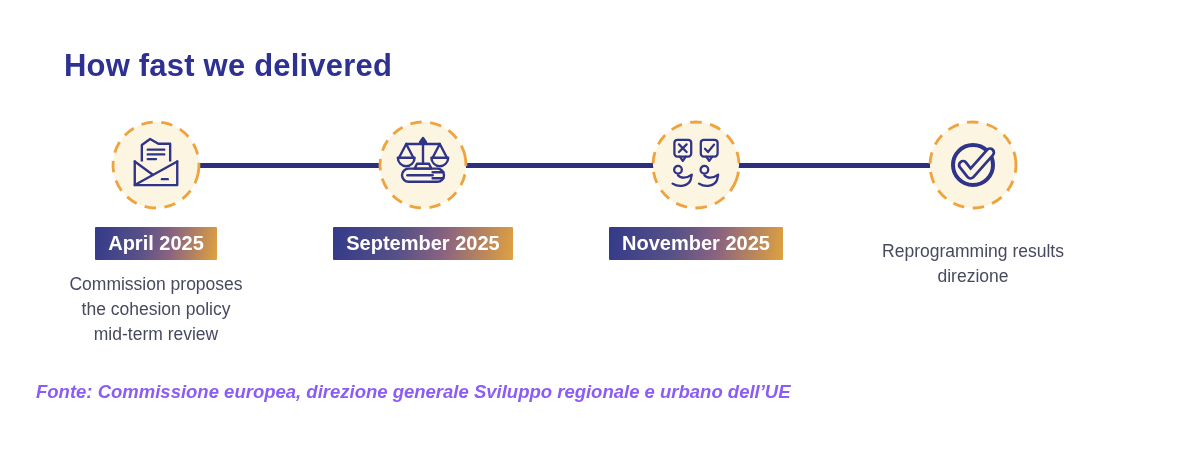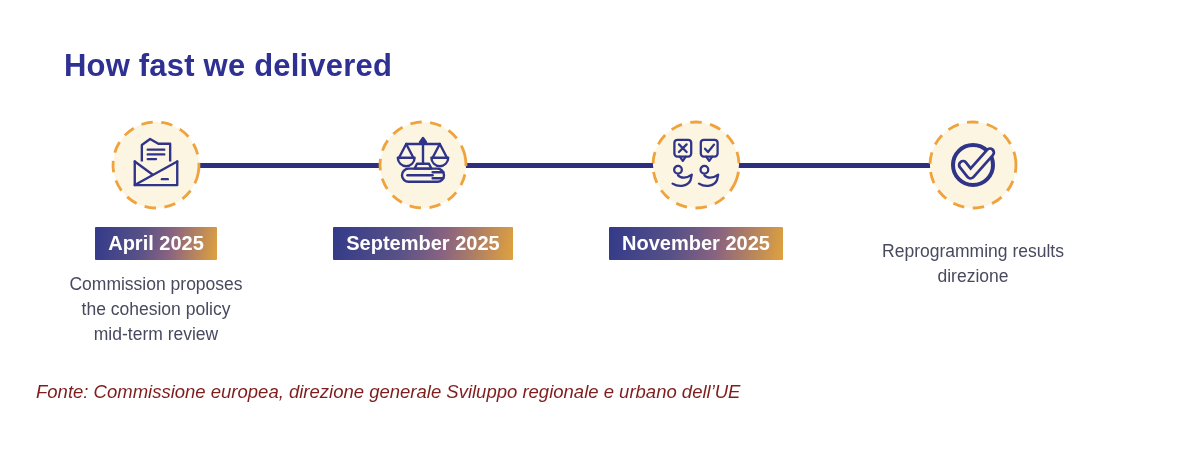--- a/index.html
+++ b/index.html
@@ -23,21 +23,21 @@
     display:inline-block;padding:4px 13px;border-radius:1px;
     font-size:20px;font-weight:bold;color:#ffffff;line-height:1.25;
     background:linear-gradient(100deg,#333a8a 0%,#585187 38%,#8a6380 62%,#dfa23e 100%);
   }
   .desc{
     margin-top:12px;font-size:17.5px;line-height:25px;color:#474a5f;
     white-space:pre-line;
   }
   .source{
     position:absolute;left:36px;top:381px;margin:0;
-    font-style:italic;font-size:18.5px;color:#7f1d1d;
+    font-style:italic;font-size:18.5px;color:#8b5cf6;font-weight:bold;
   }
 </style>
 </head>
 <body>
 
 <div class="canvas">
 
   <h1 class="title">How fast we delivered</h1>
 
   <div class="timeline">

